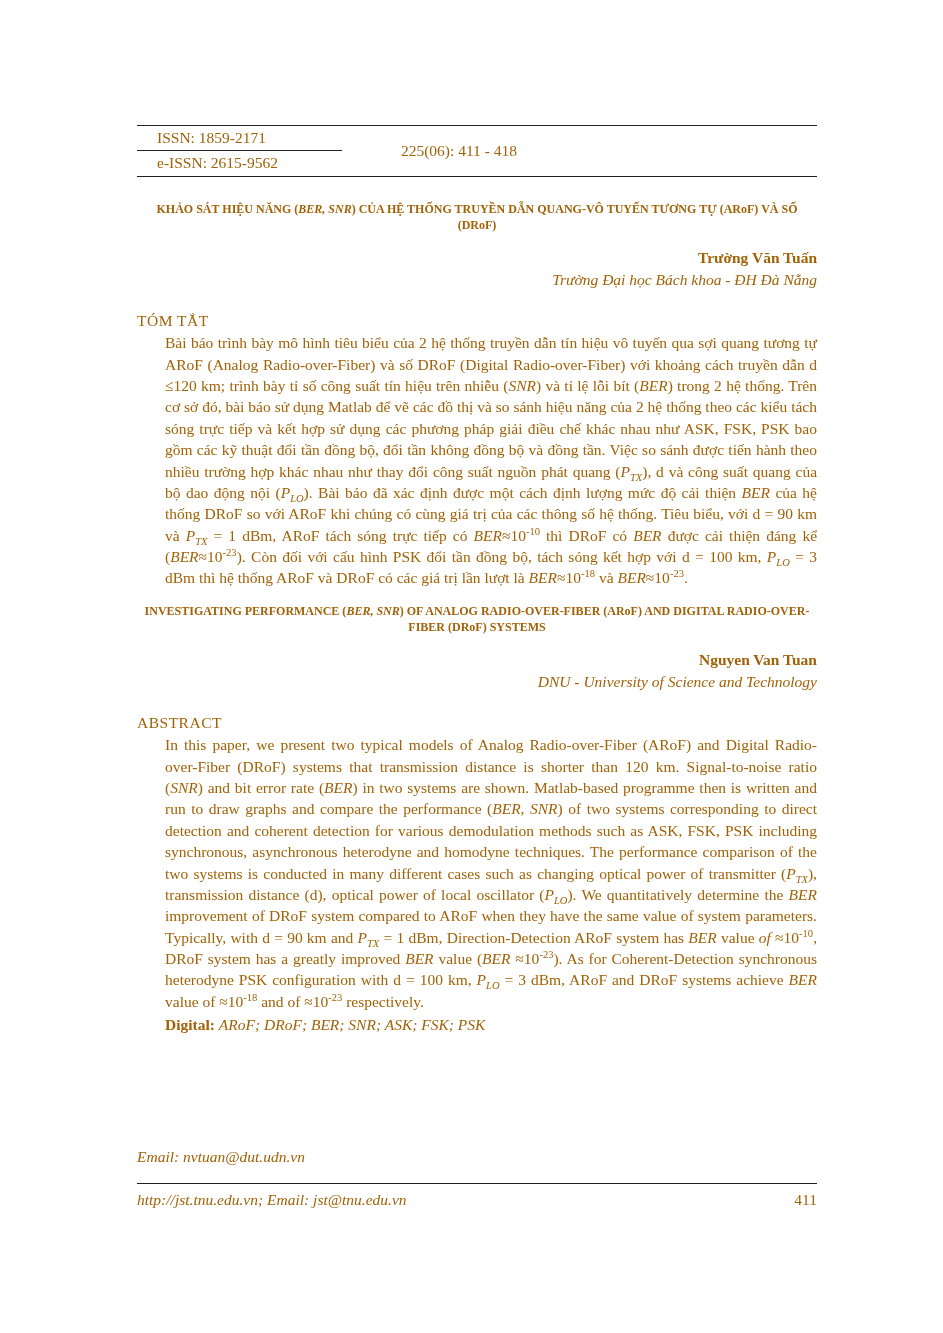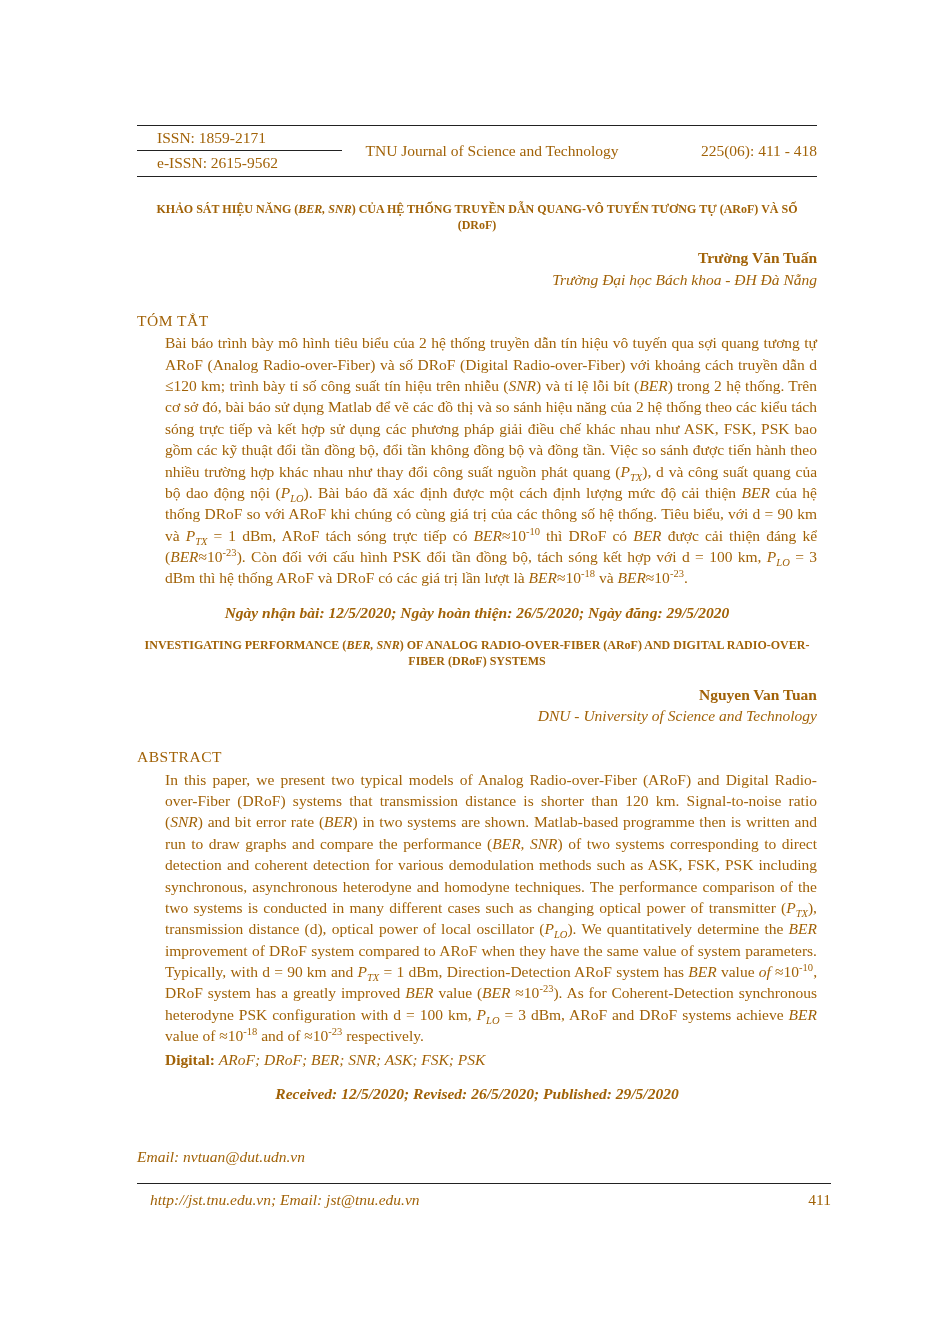--- a/index.html
+++ b/index.html
@@ -52,72 +52,69 @@
     margin-bottom: 13px;
     text-align: center;
     font-weight: bold;
     font-style: italic;
   }
   .title.en { margin-top: 14px; }
 
   .it { font-style: italic; }
   sup, sub { font-size: 68%; line-height: 0; }
 
-  .bottom-block { position: absolute; left: 137px; right: 112px; top: 1146px; }
+  .bottom-block { position: absolute; left: 137px; right: 126px; top: 1146px; }
   .contact-email { font-style: italic; margin-bottom: 16px; }
   .footer-rule { border: 0; border-top: 1px solid #222; margin: 0 0 5px 0; }
-  .footer-row { display: flex; justify-content: space-between; align-items: baseline; margin-left: 13px; }
+  .footer-row { display: flex; justify-content: space-between; align-items: baseline; }
   .footer-left { font-style: italic; }
   .footer-page { font-style: normal; }
 </style>
 </head>
 <body>
 
 <div class="page">
   <div class="content">
 
     <header class="journal-header">
       <div class="jh-left">
         <div class="row first">ISSN: 1859-2171</div>
         <div class="row">e-ISSN: 2615-9562</div>
       </div>
-      <div class="jh-center">TNU Journal of Science and Technology</div>
       <div class="jh-right">225(06): 411 - 418</div>
     </header>
 
     <h1 class="title vi"><span>KHẢO SÁT HIỆU NĂNG (</span><span class="it">BER, SNR</span><span>) CỦA HỆ THỐNG TRUYỀN DẪN QUANG-VÔ TUYẾN TƯƠNG TỰ (ARoF) VÀ SỐ (DRoF)</span></h1>
 
     <div class="author-block">
       <div class="author-name">Trường Văn Tuấn</div>
       <div class="affiliation">Trường Đại học Bách khoa - ĐH Đà Nẵng</div>
     </div>
 
     <div class="section-heading">TÓM TẮT</div>
     <p class="abs-body" style="margin:1px 0 0 28px;"><span>Bài báo trình bày mô hình tiêu biểu của 2 hệ thống truyền dẫn tín hiệu vô tuyến qua sợi quang tương tự ARoF (Analog Radio-over-Fiber) và số DRoF (Digital Radio-over-Fiber) với khoảng cách truyền dẫn d ≤120 km; trình bày tỉ số công suất tín hiệu trên nhiễu (</span><span class="it">SNR</span><span>) và tỉ lệ lỗi bít (</span><span class="it">BER</span><span>) trong 2 hệ thống. Trên cơ sở đó, bài báo sử dụng Matlab để vẽ các đồ thị và so sánh hiệu năng của 2 hệ thống theo các kiểu tách sóng trực tiếp và kết hợp sử dụng các phương pháp giải điều chế khác nhau như ASK, FSK, PSK bao gồm các kỹ thuật đổi tần đồng bộ, đổi tần không đồng bộ và đồng tần. Việc so sánh được tiến hành theo nhiều trường hợp khác nhau như thay đổi công suất nguồn phát quang (</span><span class="it">P</span><sub class="it">TX</sub><span>), d và công suất quang của bộ dao động nội (</span><span class="it">P</span><sub class="it">LO</sub><span>). Bài báo đã xác định được một cách định lượng mức độ cải thiện </span><span class="it">BER</span><span> của hệ thống DRoF so với ARoF khi chúng có cùng giá trị của các thông số hệ thống. Tiêu biểu, với d = 90 km và </span><span class="it">P</span><sub class="it">TX</sub><span> = 1 dBm, ARoF tách sóng trực tiếp có </span><span class="it">BER</span><span>≈10</span><sup>-10</sup><span> thì DRoF có </span><span class="it">BER</span><span> được cải thiện đáng kể (</span><span class="it">BER</span><span>≈10</span><sup>-23</sup><span>). Còn đối với cấu hình PSK đổi tần đồng bộ, tách sóng kết hợp với d = 100 km, </span><span class="it">P</span><sub class="it">LO</sub><span> = 3 dBm thì hệ thống ARoF và DRoF có các giá trị lần lượt là </span><span class="it">BER</span><span>≈10</span><sup>-18</sup><span> và </span><span class="it">BER</span><span>≈10</span><sup>-23</sup><span>.</span></p>
 
 
-    <div class="dates-line">Ngày nhận bài: 12/5/2020; Ngày hoàn thiện: 26/5/2020; Ngày đăng: 29/5/2020</div>
 
     <h1 class="title en"><span>INVESTIGATING PERFORMANCE (</span><span class="it">BER, SNR</span><span>) OF ANALOG RADIO-OVER-FIBER (ARoF) AND DIGITAL RADIO-OVER-FIBER (DRoF) SYSTEMS</span></h1>
 
     <div class="author-block">
       <div class="author-name">Nguyen Van Tuan</div>
       <div class="affiliation">DNU - University of Science and Technology</div>
     </div>
 
     <div class="section-heading">ABSTRACT</div>
     <p class="abs-body" style="margin:1px 0 0 28px;"><span>In this paper, we present two typical models of Analog Radio-over-Fiber (ARoF) and Digital Radio-over-Fiber (DRoF) systems that transmission distance is shorter than 120 km. Signal-to-noise ratio (</span><span class="it">SNR</span><span>) and bit error rate (</span><span class="it">BER</span><span>) in two systems are shown. Matlab-based programme then is written and run to draw graphs and compare the performance (</span><span class="it">BER, SNR</span><span>)  of two systems corresponding to direct detection and coherent detection for various demodulation methods such as ASK, FSK, PSK including synchronous, asynchronous heterodyne and homodyne techniques. The performance comparison of the two systems is conducted in many different cases such as changing optical power of transmitter (</span><span class="it">P</span><sub class="it">TX</sub><span>), transmission distance (d), optical power of local oscillator (</span><span class="it">P</span><sub class="it">LO</sub><span>). We quantitatively determine the </span><span class="it">BER</span><span> improvement of DRoF system compared to ARoF when they have the same value of system parameters. Typically, with d = 90 km and </span><span class="it">P</span><sub class="it">TX</sub><span> = 1 dBm, Direction-Detection ARoF system has </span><span class="it">BER</span><span> value </span><span class="it">of</span><span> ≈10</span><sup>-10</sup><span>, DRoF system has a greatly improved </span><span class="it">BER</span><span> value (</span><span class="it">BER</span><span> ≈10</span><sup>-23</sup><span>). As for Coherent-Detection synchronous heterodyne PSK configuration with d = 100 km, </span><span class="it">P</span><sub class="it">LO</sub><span> = 3 dBm, ARoF and DRoF systems achieve </span><span class="it">BER</span><span> value of ≈10</span><sup>-18</sup><span> and of ≈10</span><sup>-23</sup><span> respectively.</span></p>
 
     <div class="kw-line">
       <span class="kw-label">Digital:</span>
       <span> </span>
       <span class="kw-value">ARoF; DRoF; BER; SNR; ASK; FSK; PSK</span>
     </div>
 
-    <div class="dates-line">Received: 12/5/2020; Revised: 26/5/2020; Published: 29/5/2020</div>
 
   </div>
 
   <div class="bottom-block">
     <div class="contact-email">Email: nvtuan@dut.udn.vn</div>
     <hr class="footer-rule">
     <div class="footer-row">
       <span class="footer-left">http://jst.tnu.edu.vn;  Email: jst@tnu.edu.vn</span>
       <span class="footer-page">411</span>
     </div>

